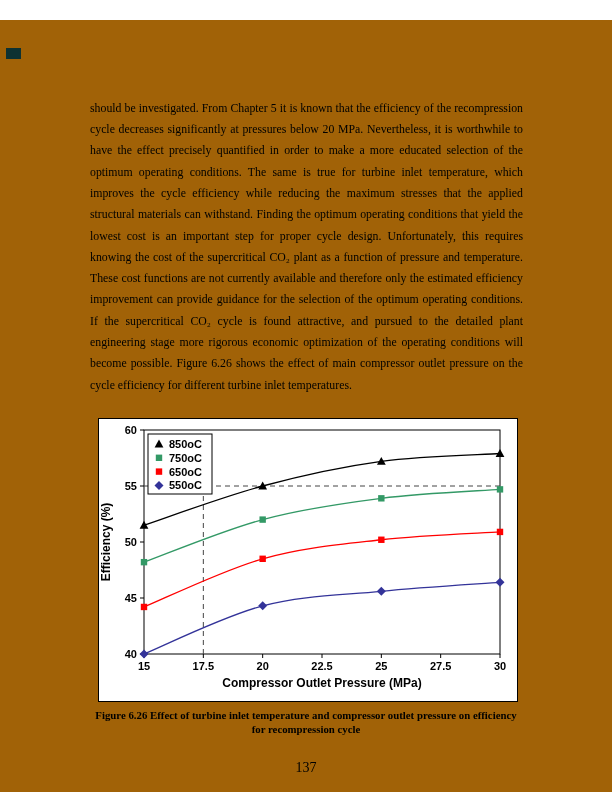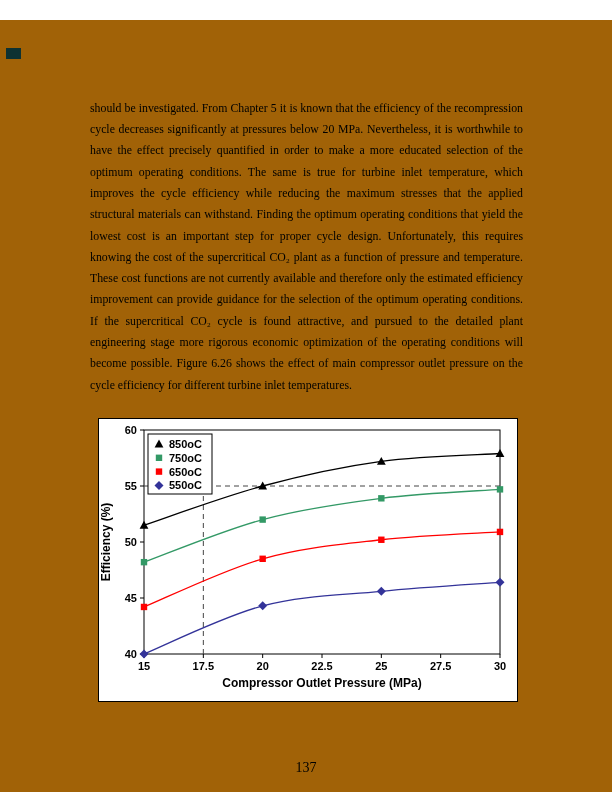--- a/index.html
+++ b/index.html
@@ -102,16 +102,20 @@
         <text x="71" y="30" font-size="11" font-weight="bold">850oC</text>
         <rect x="57.8" y="36.599999999999994" width="6.4" height="6.4" fill="#339966"></rect>
         <text x="71" y="43.8" font-size="11" font-weight="bold">750oC</text>
         <rect x="57.8" y="50.4" width="6.4" height="6.4" fill="#FF0000"></rect>
         <text x="71" y="57.6" font-size="11" font-weight="bold">650oC</text>
         <polygon points="61,62.900000000000006 65.5,67.4 61,71.9 56.5,67.4" fill="#333399"></polygon>
         <text x="71" y="71.4" font-size="11" font-weight="bold">550oC</text>
       </svg>
   </div>
 
+  <div class="caption">
+    <div>Figure 6.26 Effect of turbine inlet temperature and compressor outlet pressure on efficiency</div>
+    <div>for recompression cycle</div>
+  </div>
 
   <div class="page-number">137</div>
 
 </div>
 
 </body></html>

